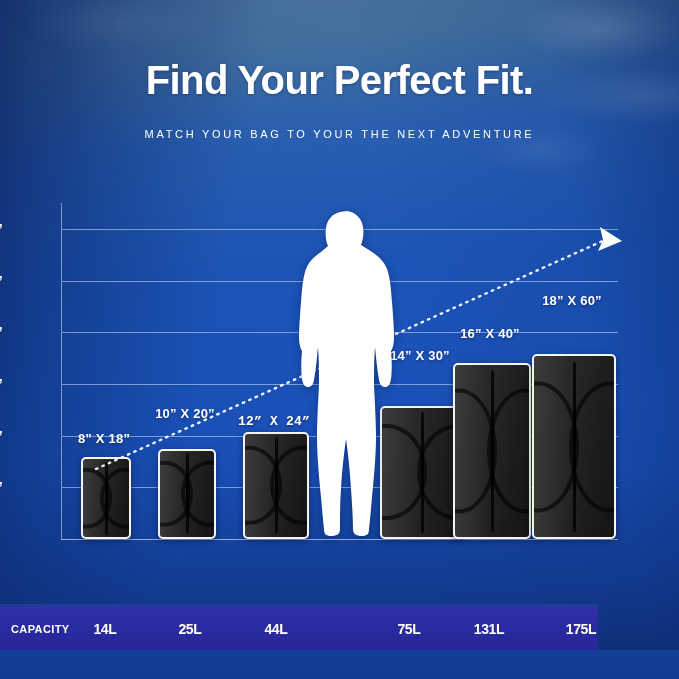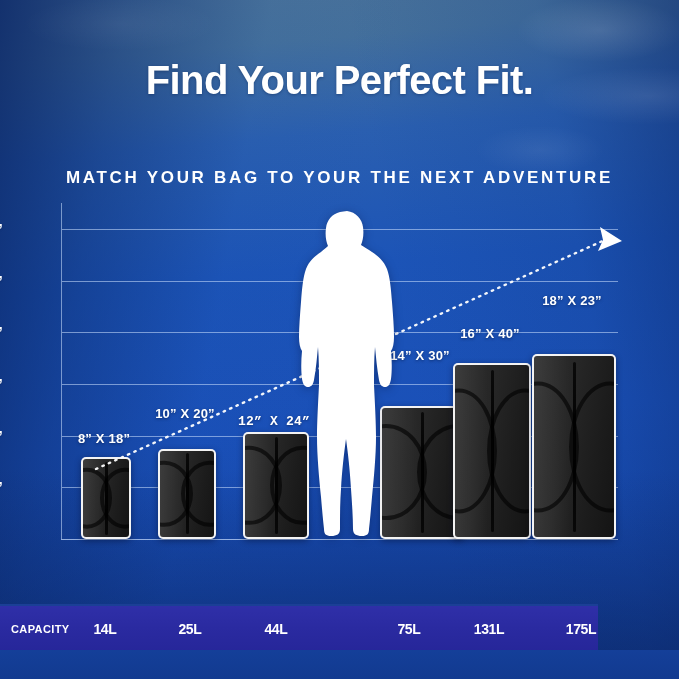--- a/index.html
+++ b/index.html
@@ -52,24 +52,23 @@
     font-size: 40px;
     font-weight: bold;
     letter-spacing: -0.6px;
     line-height: 1;
     text-shadow: 0 1px 3px rgba(0,20,60,0.35);
   }
   .subtitle {
     position: absolute; left: 0; top: 128px; width: 100%;
     text-align: center;
     color: #ffffff;
-    font-size: 17px;
-    font-weight: bold;
+    font-size: 11px;
+    font-weight: normal;
     letter-spacing: 2.7px;
-    margin-top: 40px;
   }
 
   
   .chart {
     position: absolute;
     left: 62px; top: 203px;
     width: 556px; height: 336px;
   }
   .gridline {
     position: absolute; left: 0; width: 100%;
@@ -271,21 +270,21 @@
           <div class="bag-arc right"></div>
           <div class="bag-seam"></div>
         </div>
         <div class="bag-label" style="left: 428px; top: 123px;">16” X 40”</div>
         <div class="bag" style="left: 470px; width: 80px; height: 180.923px;">
           <div class="bag-gloss"></div>
           <div class="bag-arc left"></div>
           <div class="bag-arc right"></div>
           <div class="bag-seam"></div>
         </div>
-        <div class="bag-label" style="left: 510px; top: 90px;">18” X 23”</div>
+        <div class="bag-label" style="left: 510px; top: 90px;">18” X 60”</div>
       </div>
 
     <svg class="trend" id="trend-svg" viewBox="0 0 556 336" preserveAspectRatio="none">
       <line x1="34" y1="266" x2="545" y2="36" stroke="#ffffff" stroke-width="2.4" stroke-dasharray="1.5 5.5" stroke-linecap="round" opacity="0.95"></line>
       <polygon points="538,24 560,38 536,48 541,37" fill="#ffffff"></polygon>
     </svg>
   </div>
 
   <div id="yticks">
       <div class="ytick" style="top: 487.308px;">12”</div>

